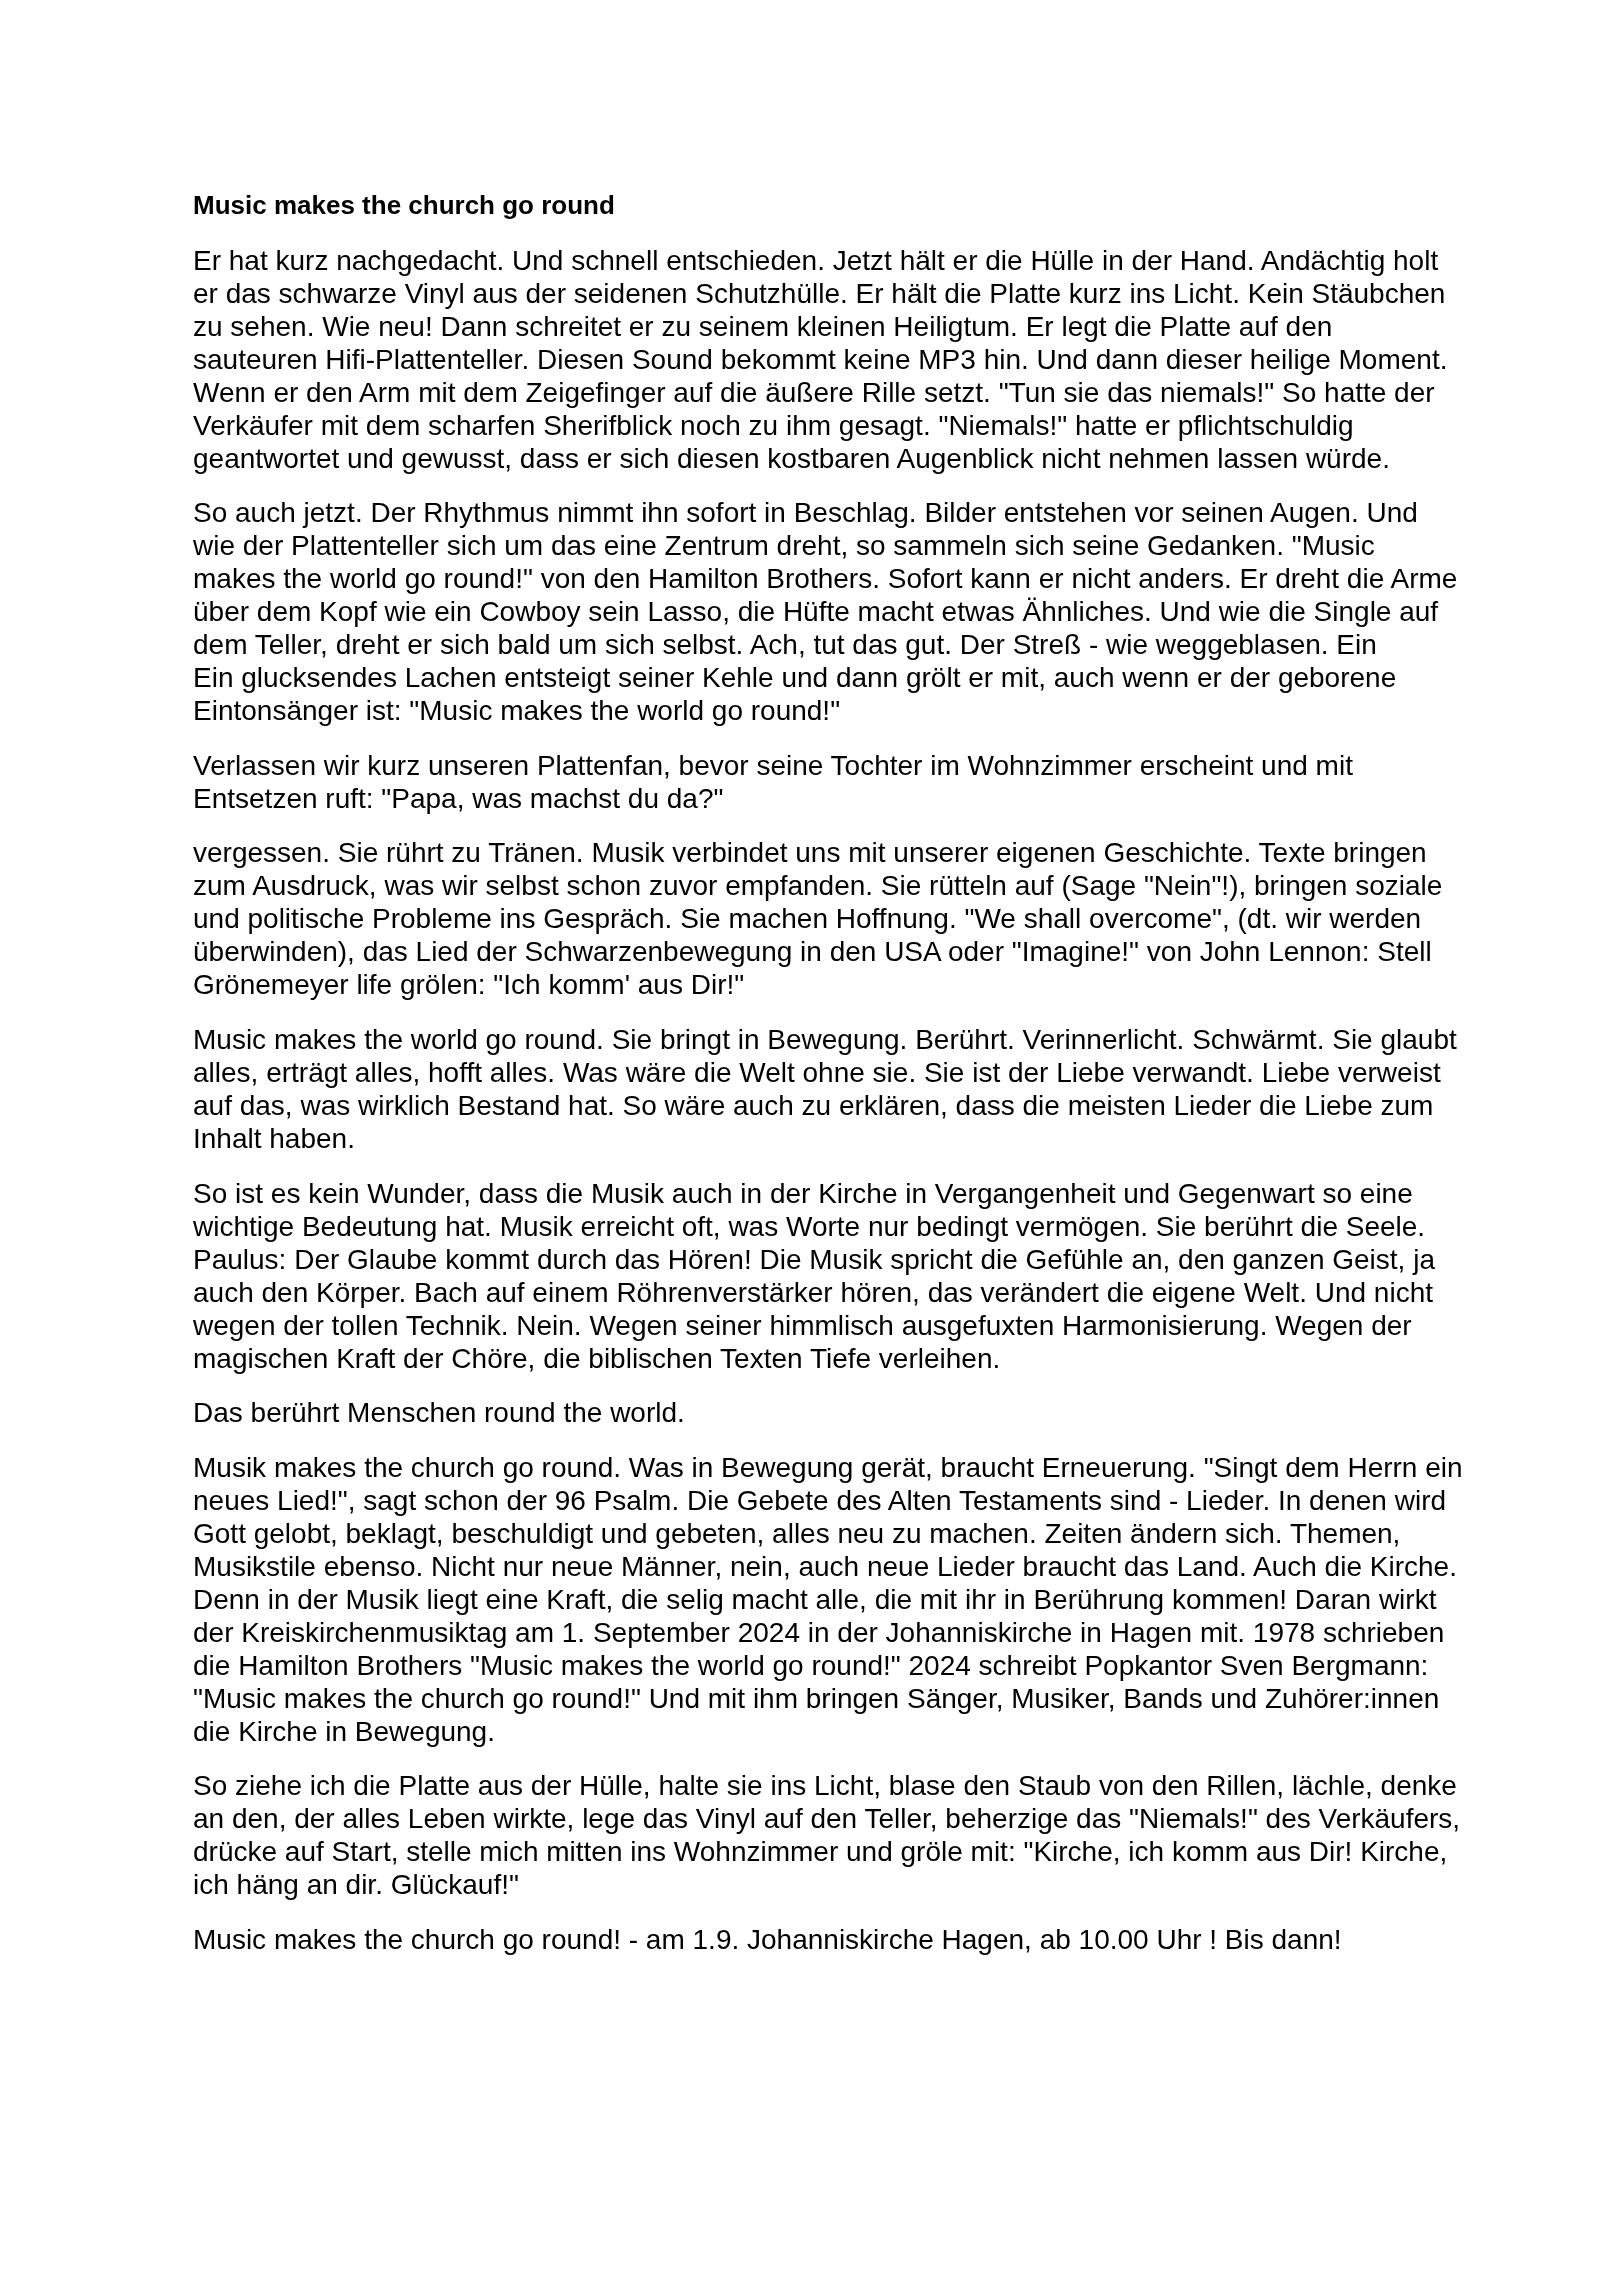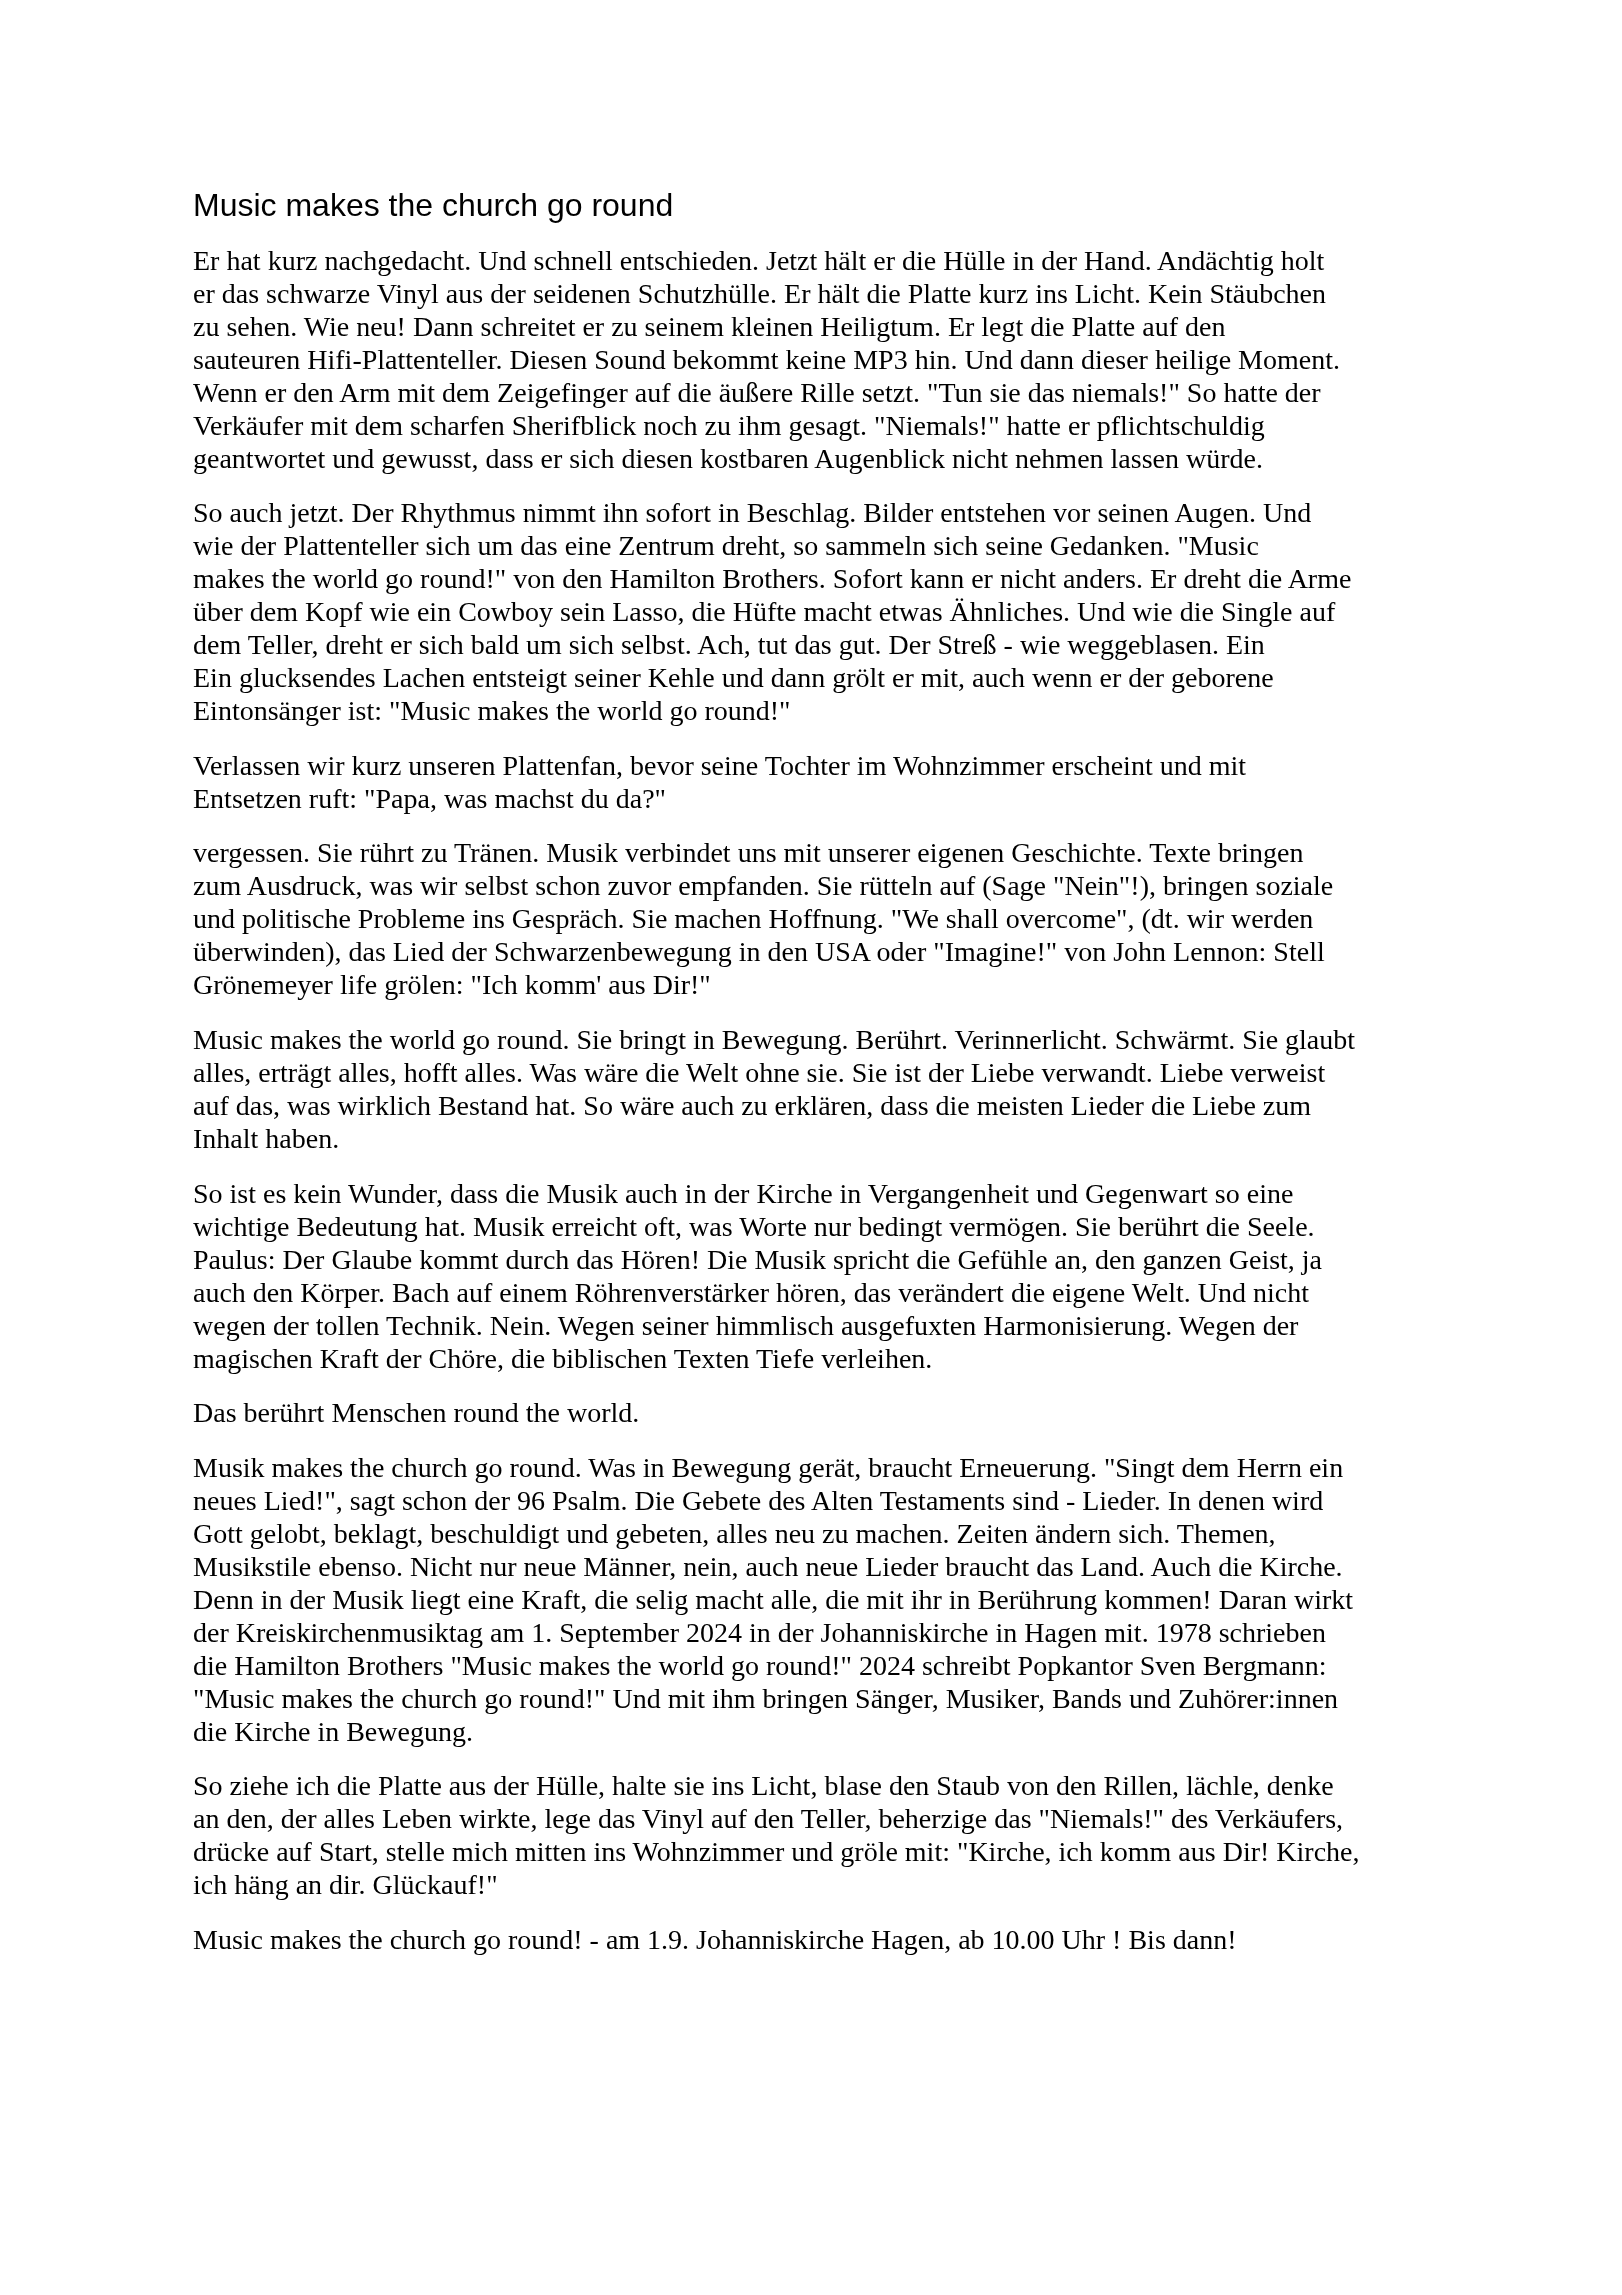--- a/index.html
+++ b/index.html
@@ -15,35 +15,34 @@
       font-family: "Liberation Sans", sans-serif;
       color: #000000;
     }
     .page {
       position: absolute;
       left: 193px;
       top: 189px;
       width: 1282px;
     }
     .title {
-      font-size: 32px;
+      font-size: 26px;
       line-height: 33px;
       margin: 0 0 21.6px 0;
-      font-weight: normal;
+      font-weight: bold;
       white-space: nowrap;
     }
     .para {
       font-size: 28px;
       line-height: 33px;
       margin: 0 0 21.6px 0;
     }
     .line {
       display: block;
       white-space: nowrap;
-      font-family: Liberation Serif, serif;
     }
   </style>
 </head>
 <body>
 
 <div class="page">
   <div class="title">Music makes the church go round</div>
 
   <p class="para">
     <span class="line">Er hat kurz nachgedacht. Und schnell entschieden. Jetzt hält er die Hülle in der Hand. Andächtig holt</span>

